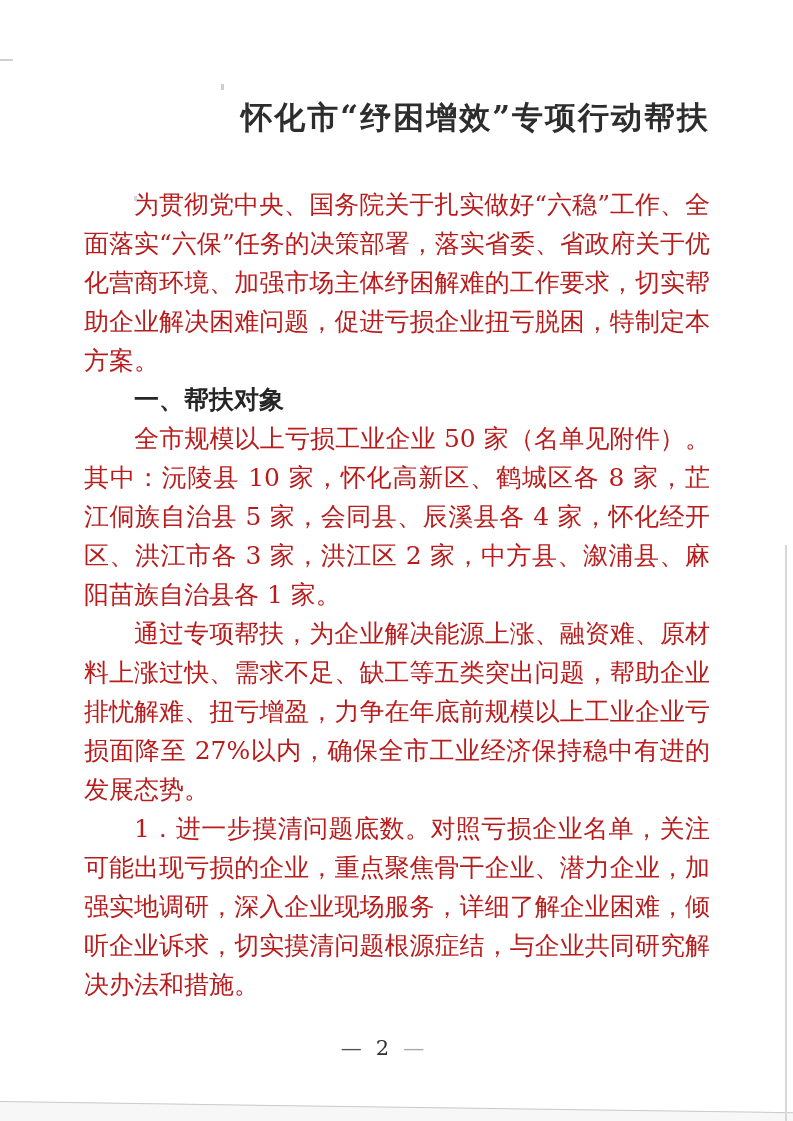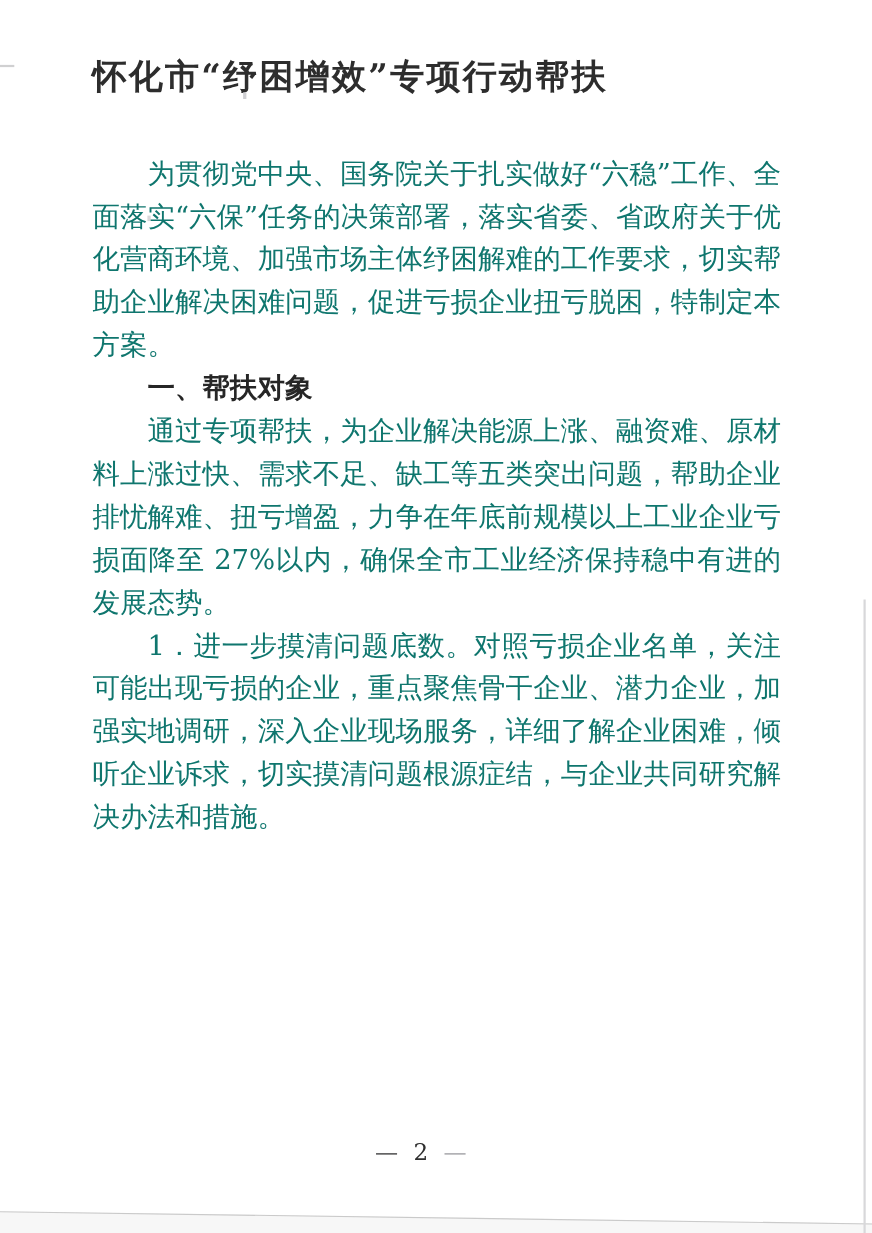--- a/index.html
+++ b/index.html
@@ -14,38 +14,38 @@
     background: #ffffff;
     overflow: hidden;
     color: #2b2b2b;
   }
   .doc {
     position: absolute;
     left: 84px; top: 0;
     width: 626px;
   }
   .doc-title {
-    margin-top: 48px;
-    text-align: left;
+    margin-top: 95px;
+    text-align: right;
     font-weight: bold;
     font-size: 31px;
     line-height: 45px;
     color: #2d2d2d;
     letter-spacing: 2px;
   }
   .doc-title .line2 {
     letter-spacing: 9px;
   }
   .para {
     margin: 0;
     font-size: 25px;
     line-height: 39px;
     text-align: justify;
     text-indent: 2em;
-    color: #0f766e;
+    color: #b91c1c;
     letter-spacing: 0px;
   }
   .intro { margin-top: 45px; }
   .sec-heading {
     margin: 0;
     font-family: "DejaVu Sans", "Liberation Sans", sans-serif;
     font-weight: bold;
     font-size: 25px;
     line-height: 39px;
     text-indent: 2em;
@@ -95,20 +95,21 @@
 
   <div class="doc">
 
     <div class="doc-title">
       <div class="line1">怀化市“纾困增效”专项行动帮扶</div>
     </div>
 
     <p class="para intro">为贯彻党中央、国务院关于扎实做好“六稳”工作、全面落实“六保”任务的决策部署，落实省委、省政府关于优化营商环境、加强市场主体纾困解难的工作要求，切实帮助企业解决困难问题，促进亏损企业扭亏脱困，特制定本方案。</p>
 
     <h3 class="sec-heading">一、帮扶对象</h3>
+    <p class="para">全市规模以上亏损工业企业 50 家（名单见附件）。其中：沅陵县 10 家，怀化高新区、鹤城区各 8 家，芷江侗族自治县 5 家，会同县、辰溪县各 4 家，怀化经开区、洪江市各 3 家，洪江区 2 家，中方县、溆浦县、麻阳苗族自治县各 1 家。</p>
 
     <p class="para">通过专项帮扶，为企业解决能源上涨、融资难、原材料上涨过快、需求不足、缺工等五类突出问题，帮助企业排忧解难、扭亏增盈，力争在年底前规模以上工业企业亏损面降至 27%以内，确保全市工业经济保持稳中有进的发展态势。</p>
 
     <p class="para">1．进一步摸清问题底数。对照亏损企业名单，关注可能出现亏损的企业，重点聚焦骨干企业、潜力企业，加强实地调研，深入企业现场服务，详细了解企业困难，倾听企业诉求，切实摸清问题根源症结，与企业共同研究解决办法和措施。</p>
 
   </div>
 
   <div class="footer">
     <span class="dash-left">—</span><span class="page-num">2</span><span class="dash-right">—</span>
   </div>

